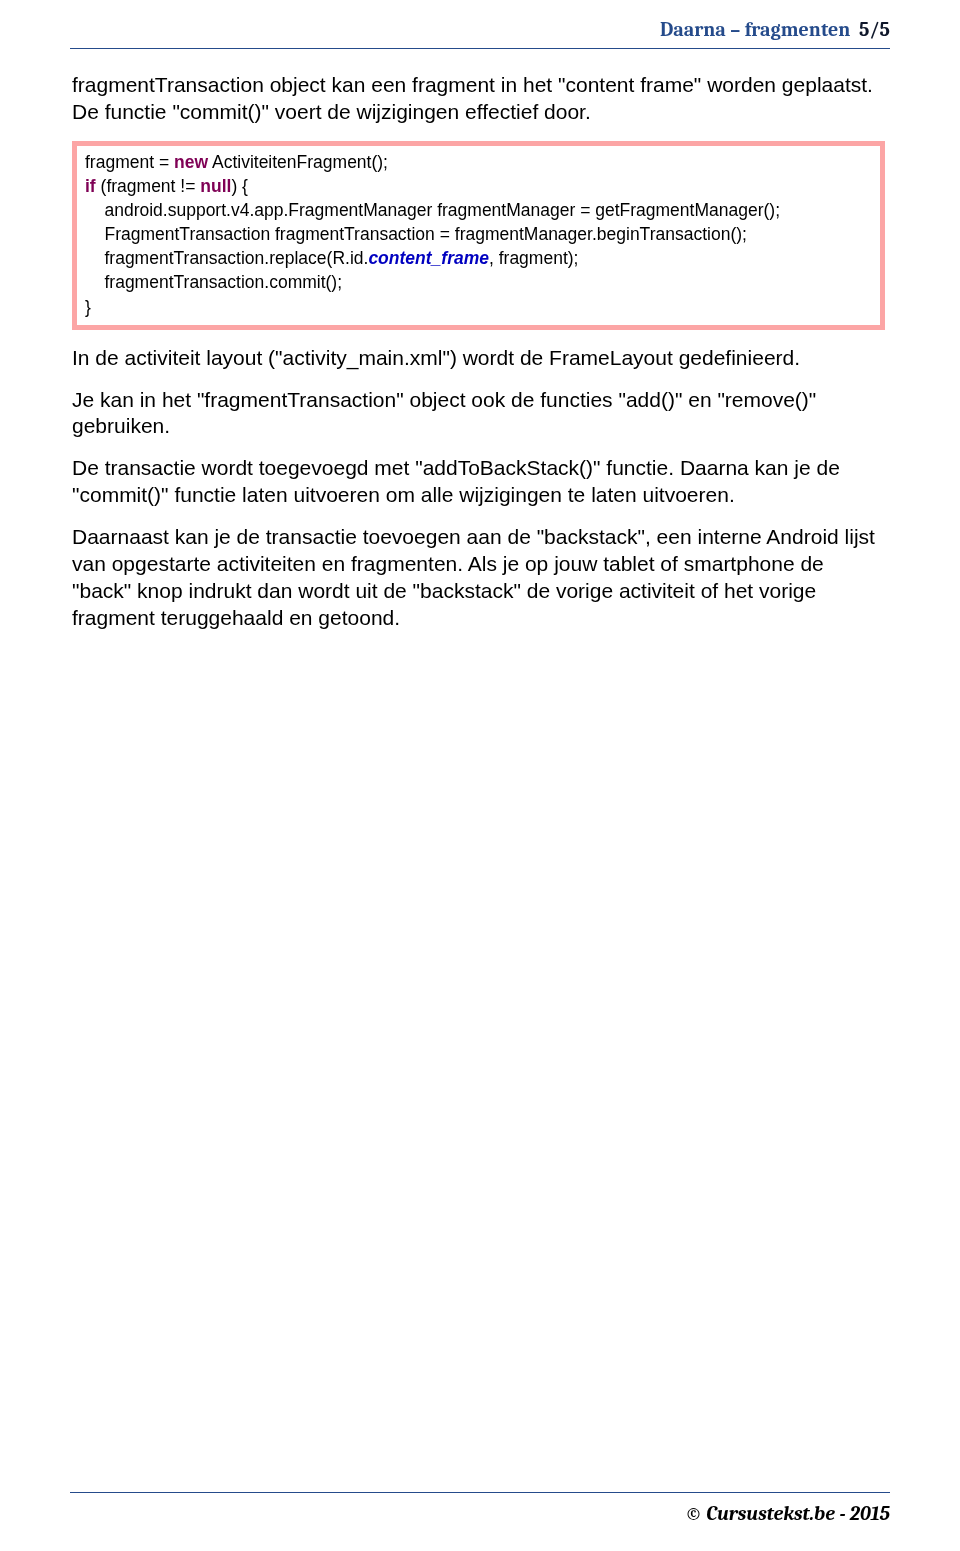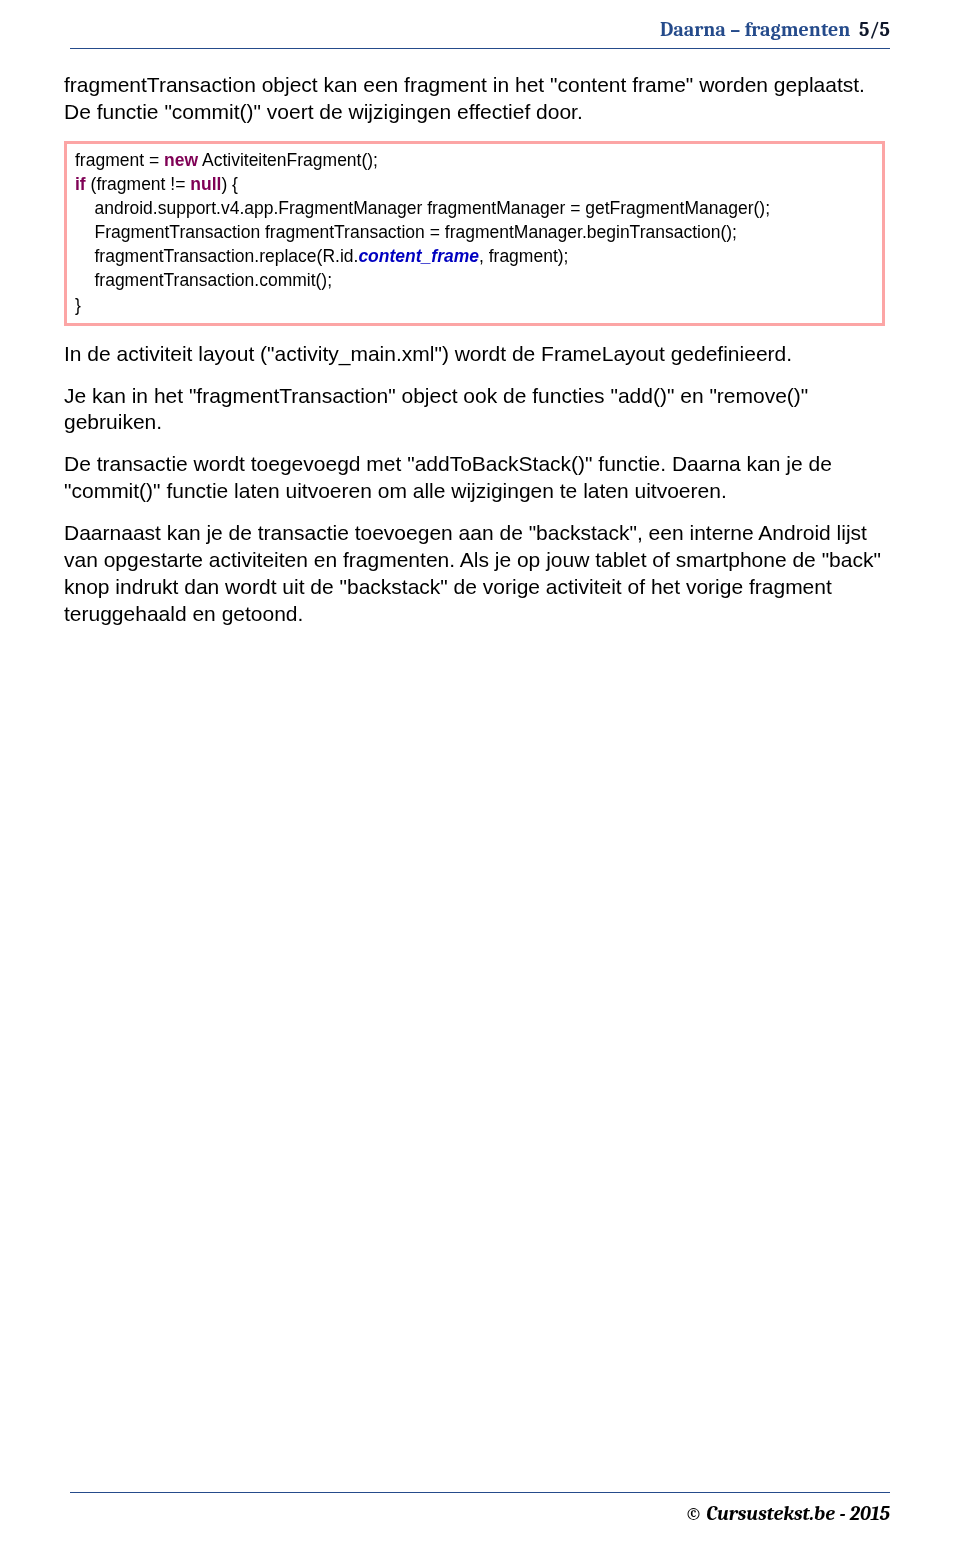--- a/index.html
+++ b/index.html
@@ -28,30 +28,30 @@
     position: absolute;
     top: 48px;
     left: 70px;
     right: 70px;
     height: 0;
     border-top: 1px solid #254b8b;
   }
   .content {
     position: absolute;
     top: 72px;
-    left: 64px;
+    left: 72px;
     right: 75px;
   }
   .para {
     font-size: 21px;
     line-height: 1.28;
     margin-bottom: 15px;
   }
   .codebox {
-    border: 3px solid #fca5a5;
+    border: 5px solid #fca5a5;
     padding: 4px 8px 6px 8px;
     font-family: Verdana, Geneva, sans-serif;
     font-size: 17.5px;
     line-height: 1.38;
     margin-bottom: 15px;
     white-space: pre-wrap;
   }
   .kw { color: #7f0055; font-weight: bold; }
   .fld { color: #0000c0; font-style: italic; font-weight: bold; }
   .tag { color: #3f7f7f; }

